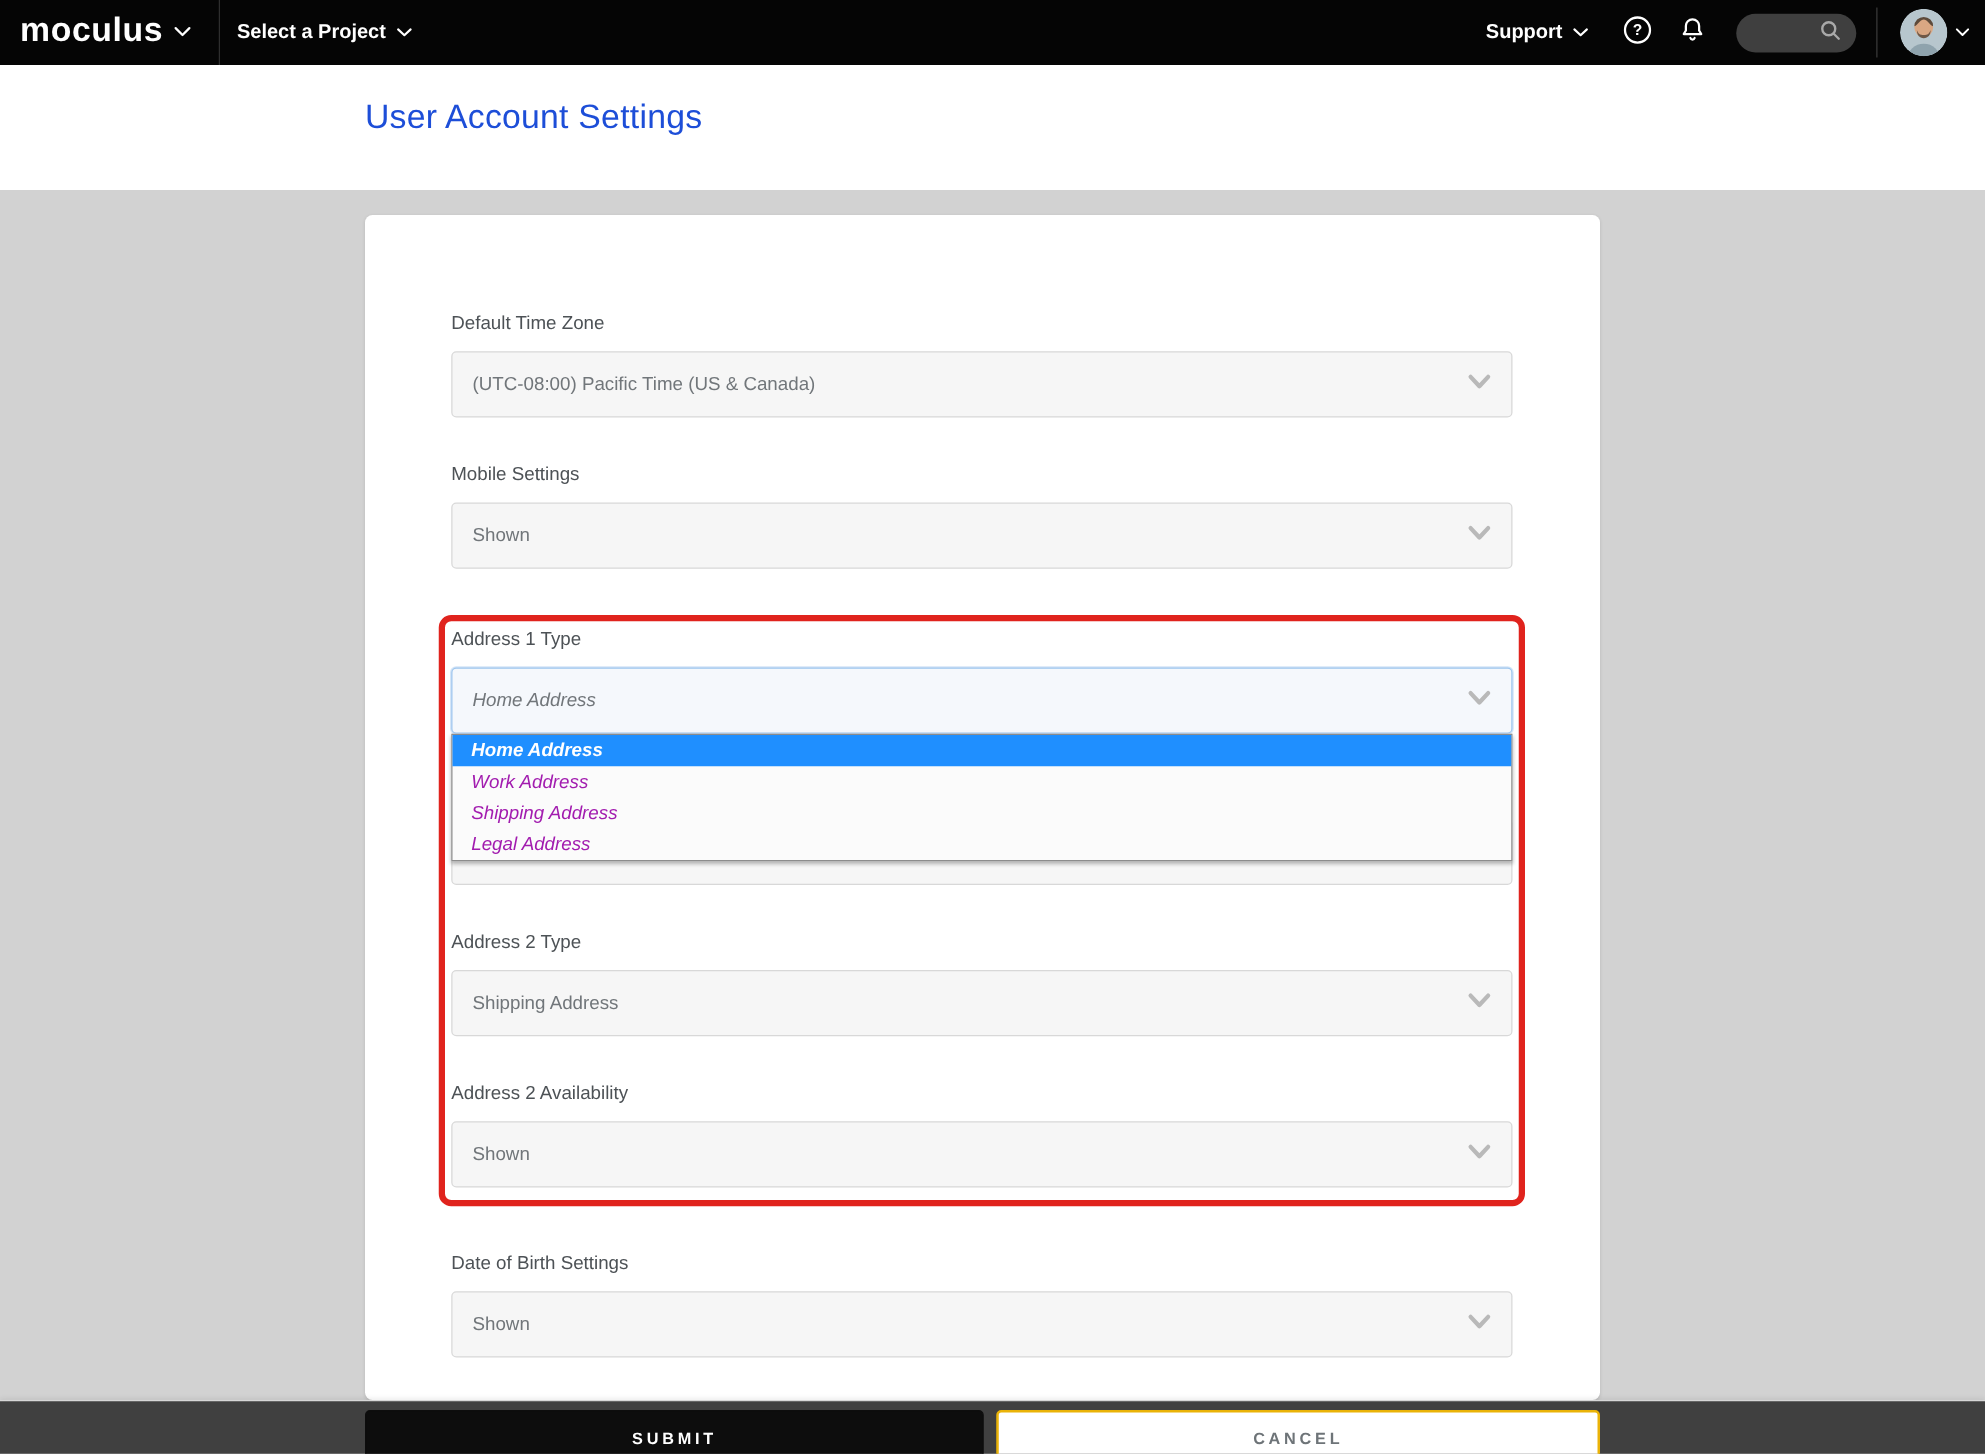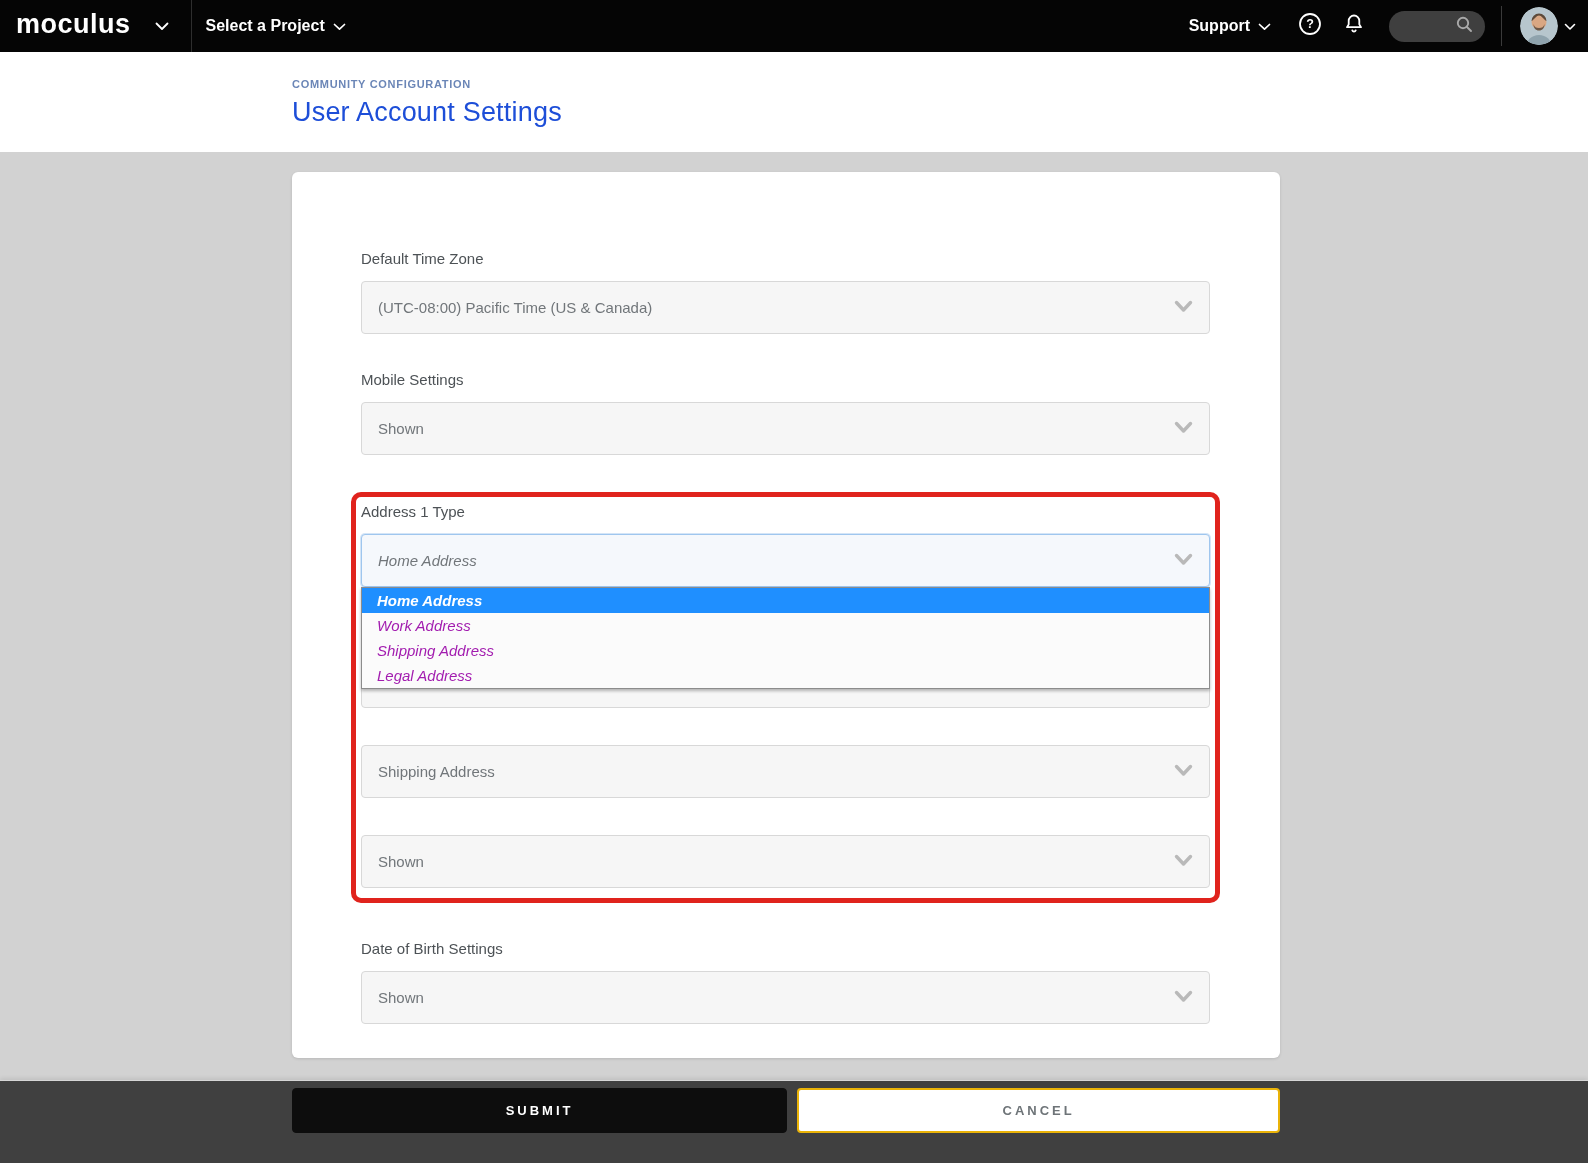--- a/index.html
+++ b/index.html
@@ -10,21 +10,21 @@
     display:flex; flex-direction:column;
   }
 
   
   .app-header {
     height:52px; background:#050505; color:#fff;
     display:flex; align-items:center; justify-content:space-between;
     flex:0 0 auto; padding:0 8px 0 0;
   }
   .header-left { display:flex; align-items:center; height:100%; }
-  .logo-wrap { display:flex; align-items:center; gap:24px; padding:0 22px 0 16px; height:100%; cursor:pointer; }
+  .logo-wrap { display:flex; align-items:center; gap:8px; padding:0 22px 0 16px; height:100%; cursor:pointer; }
   .logo-text { font-size:27px; font-weight:bold; letter-spacing:.5px; line-height:1; padding-bottom:4px; }
   .v-divider { width:1px; height:52px; background:#2e2e2e; }
   .v-divider.short { height:40px; background:#3a3a3a; }
   .project-selector, .support-menu {
     display:flex; align-items:flex-end; gap:8px; padding:0 14px;
     font-size:16px; font-weight:700; cursor:pointer; white-space:nowrap;
   }
   .header-right { display:flex; align-items:center; gap:6px; }
   .icon-btn { display:flex; align-items:center; justify-content:center; width:38px; height:38px; cursor:pointer; }
   .search-pill {
@@ -176,21 +176,20 @@
       <span>
         <svg width="12" height="8" viewBox="0 0 12 8">
             <path d="M1.5 1.5 L6 6 L10.5 1.5" stroke="#ffffff" stroke-width="1.6" fill="none" stroke-linecap="round" stroke-linejoin="round"></path>
           </svg>
       </span>
     </div>
   </div>
 </header>
 
 <section class="title-band">
-  <div class="eyebrow">COMMUNITY CONFIGURATION</div>
   <h1 class="page-title">User Account Settings</h1>
 </section>
 
 <main class="main-area">
   <div class="card">
 
     <div class="field-group">
       <div class="field-label">Default Time Zone</div>
       <div class="select-box">
         <span class="select-value">(UTC-08:00) Pacific Time (US &amp; Canada)</span>
@@ -237,31 +236,33 @@
       </div>
 
       <div class="field-group">
         <div class="field-label"></div>
         <div class="select-box">
           <span class="select-value"></span>
         </div>
       </div>
 
       <div class="field-group">
+        <div class="field-label">Address 2 Type</div>
         <div class="select-box">
           <span class="select-value">Shipping Address</span>
           <span class="select-chevron">
             <svg width="19" height="13" viewBox="0 0 19 13">
                 <path d="M2.5 2.5 L9.5 10 L16.5 2.5" stroke="#b9b9b9" stroke-width="3.4" fill="none" stroke-linecap="round" stroke-linejoin="round"></path>
               </svg>
           </span>
         </div>
       </div>
 
       <div class="field-group">
+        <div class="field-label">Address 2 Availability</div>
         <div class="select-box">
           <span class="select-value">Shown</span>
           <span class="select-chevron">
             <svg width="19" height="13" viewBox="0 0 19 13">
                 <path d="M2.5 2.5 L9.5 10 L16.5 2.5" stroke="#b9b9b9" stroke-width="3.4" fill="none" stroke-linecap="round" stroke-linejoin="round"></path>
               </svg>
           </span>
         </div>
       </div>
 

